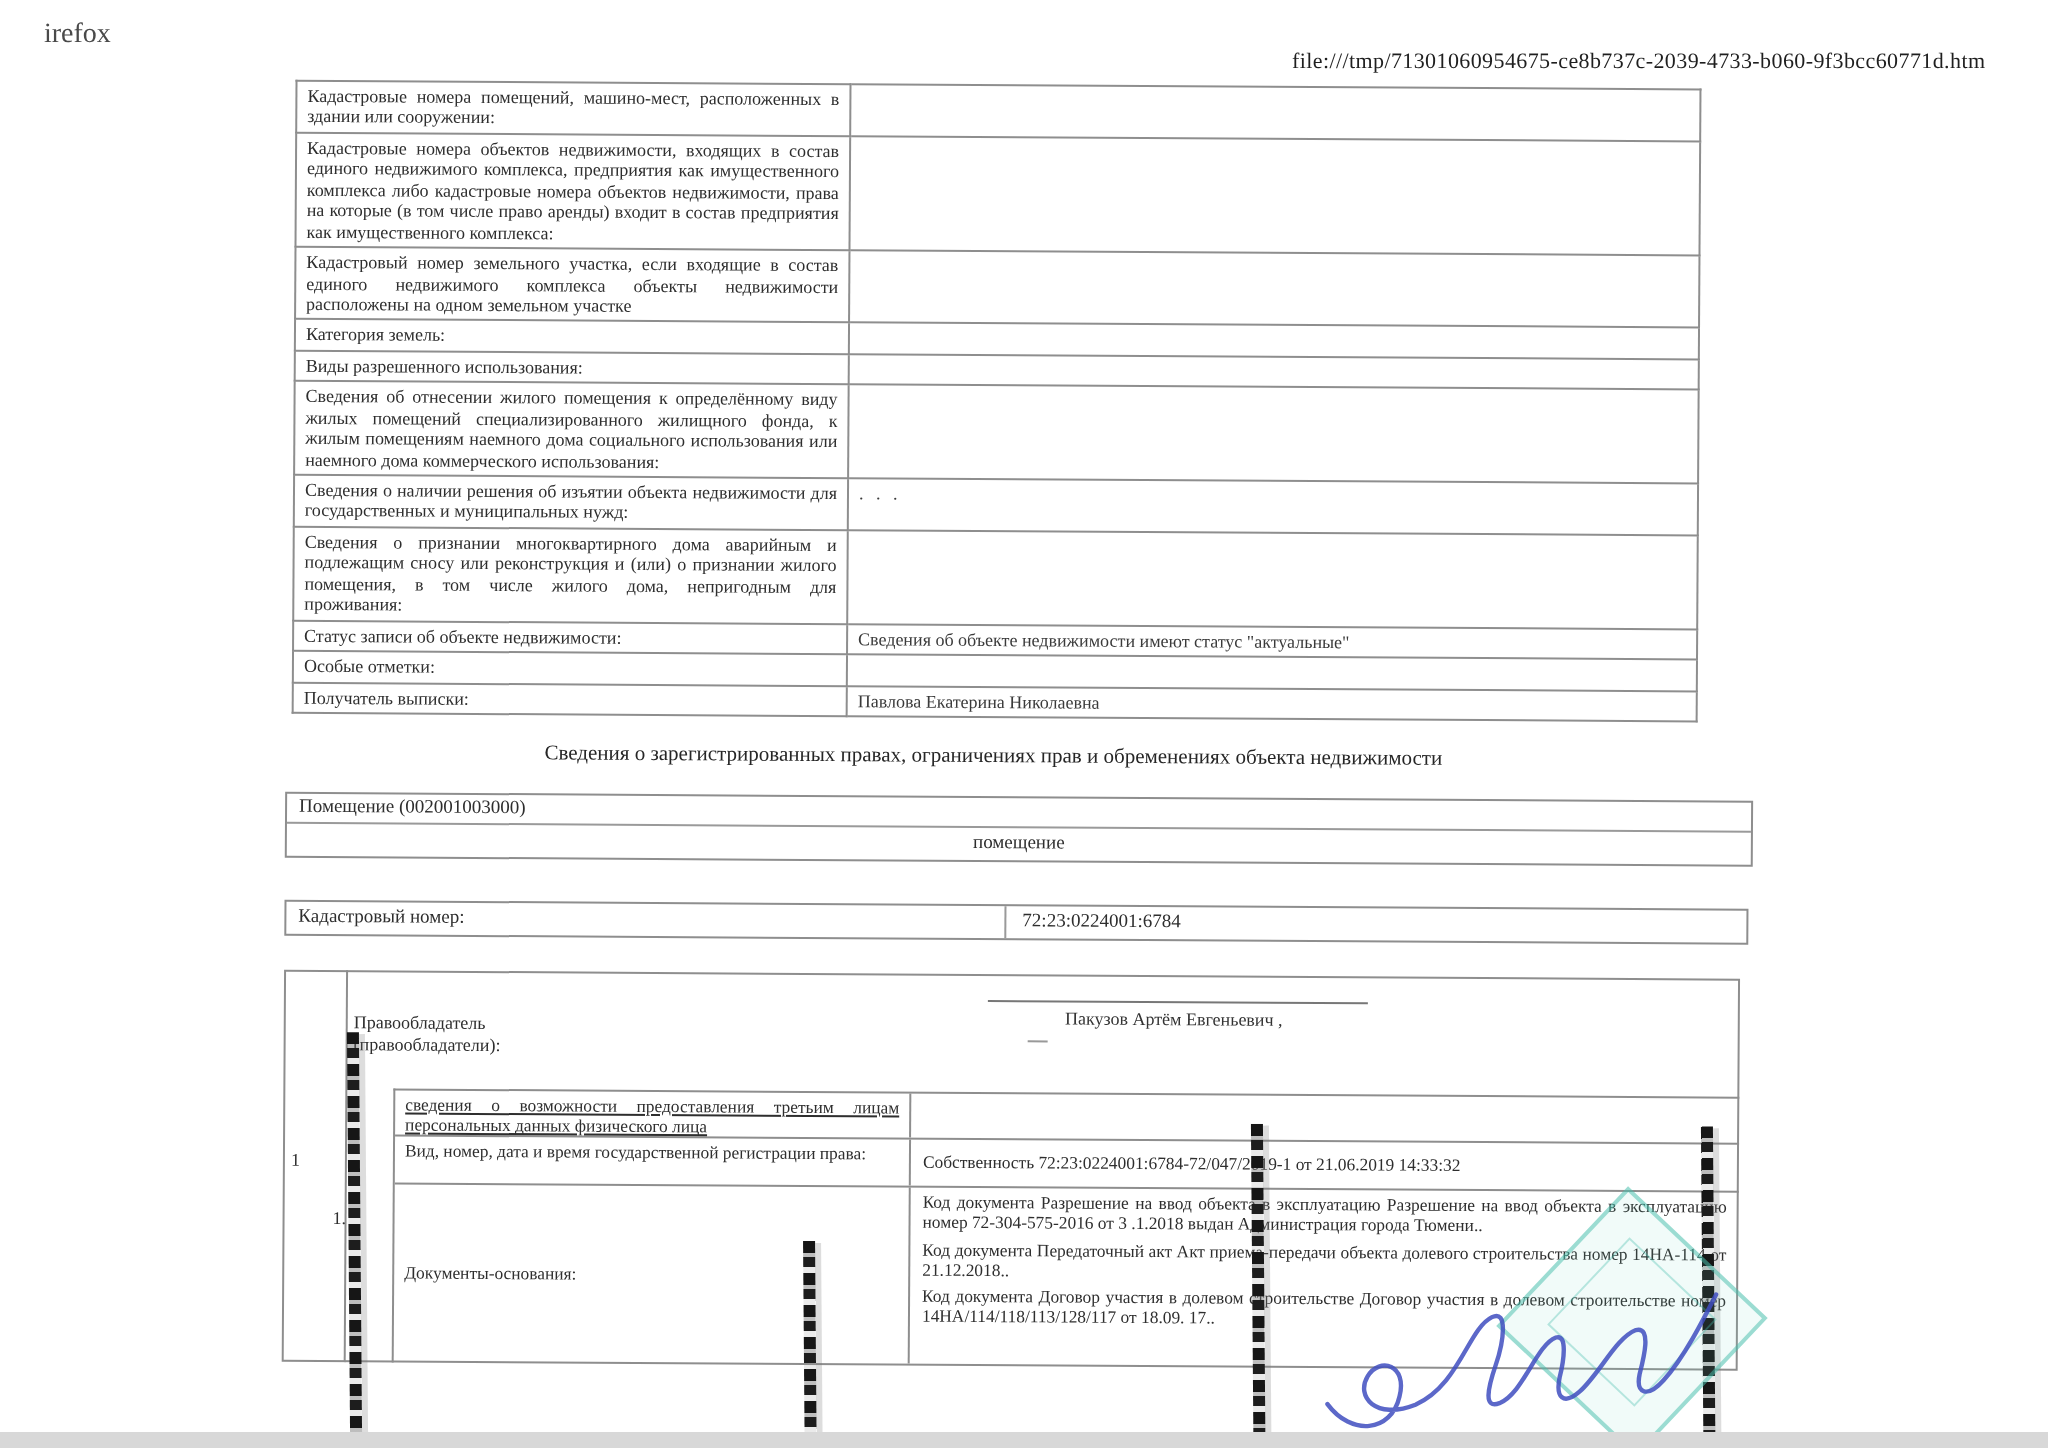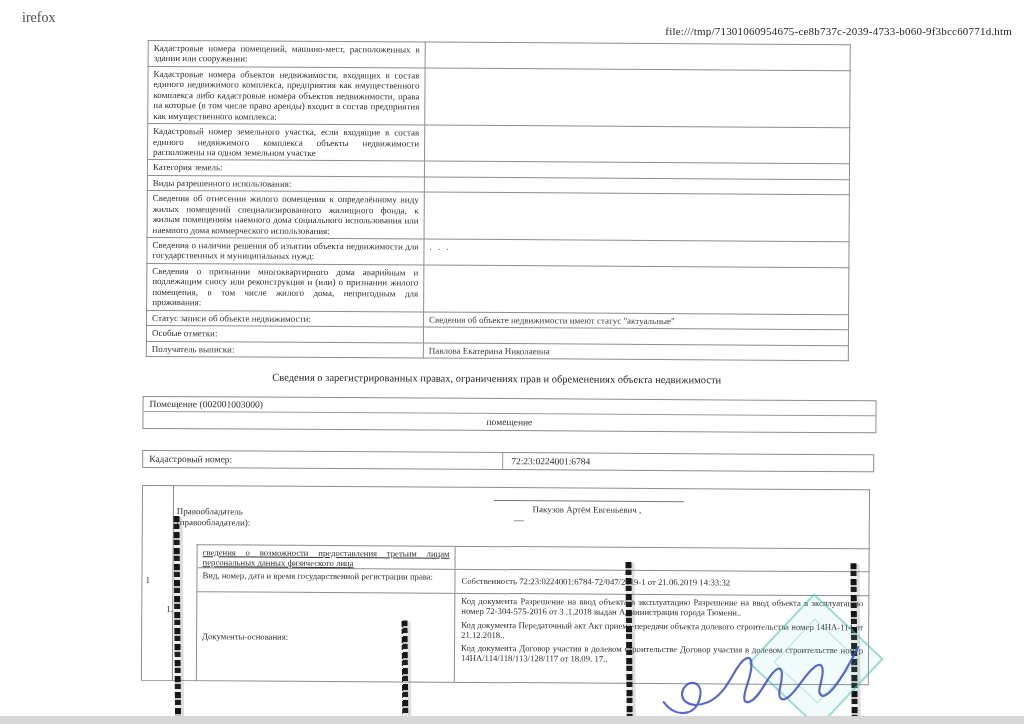--- a/index.html
+++ b/index.html
@@ -3,21 +3,21 @@
 <meta charset="utf-8">
 <style>
   html,body{margin:0;padding:0;}
   body{
     width:1024px;height:724px;background:#ffffff;overflow:hidden;position:relative;
     font-family:"Liberation Serif","DejaVu Serif",serif;color:#2e2e2e;
   }
   .abs{position:absolute;}
   
   .hdr-left{left:22px;top:10px;font-size:14px;color:#4a4a4a;}
-  .hdr-right{left:646px;top:25px;width:366px;font-size:11px;color:#1f1f1f;text-align:right;letter-spacing:.2px;}
+  .hdr-right{left:646px;top:25px;width:366px;font-size:11px;color:#1f1f1f;text-align:left;letter-spacing:.2px;}
   
   .scan{left:0;top:0;width:1024px;height:724px;transform:rotate(.35deg);transform-origin:0 0;}
   
   table.toptbl{border-collapse:collapse;table-layout:fixed;width:702px;}
   table.toptbl td{
     border:1px solid #8e8e8e;vertical-align:top;padding:2px 5px;
     font-size:9px;line-height:1.16;text-align:justify;
   }
   table.toptbl td.val{text-align:left;color:#3a3a3a;}
   

